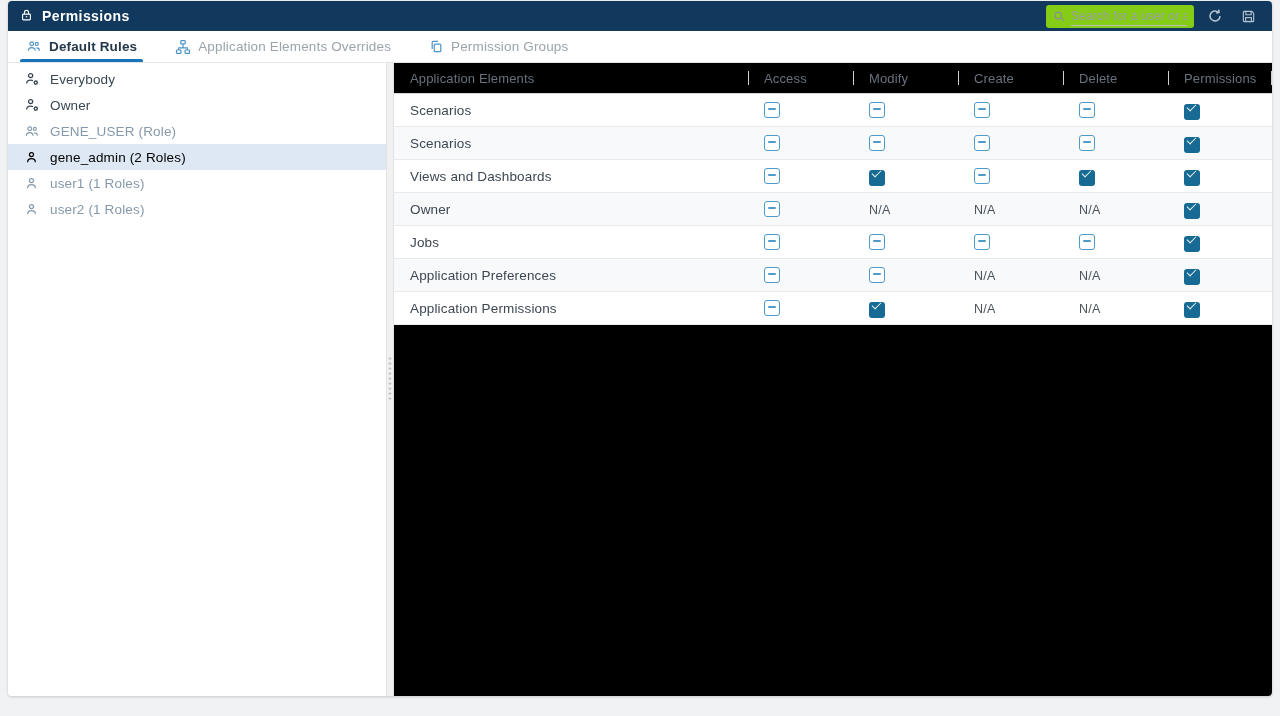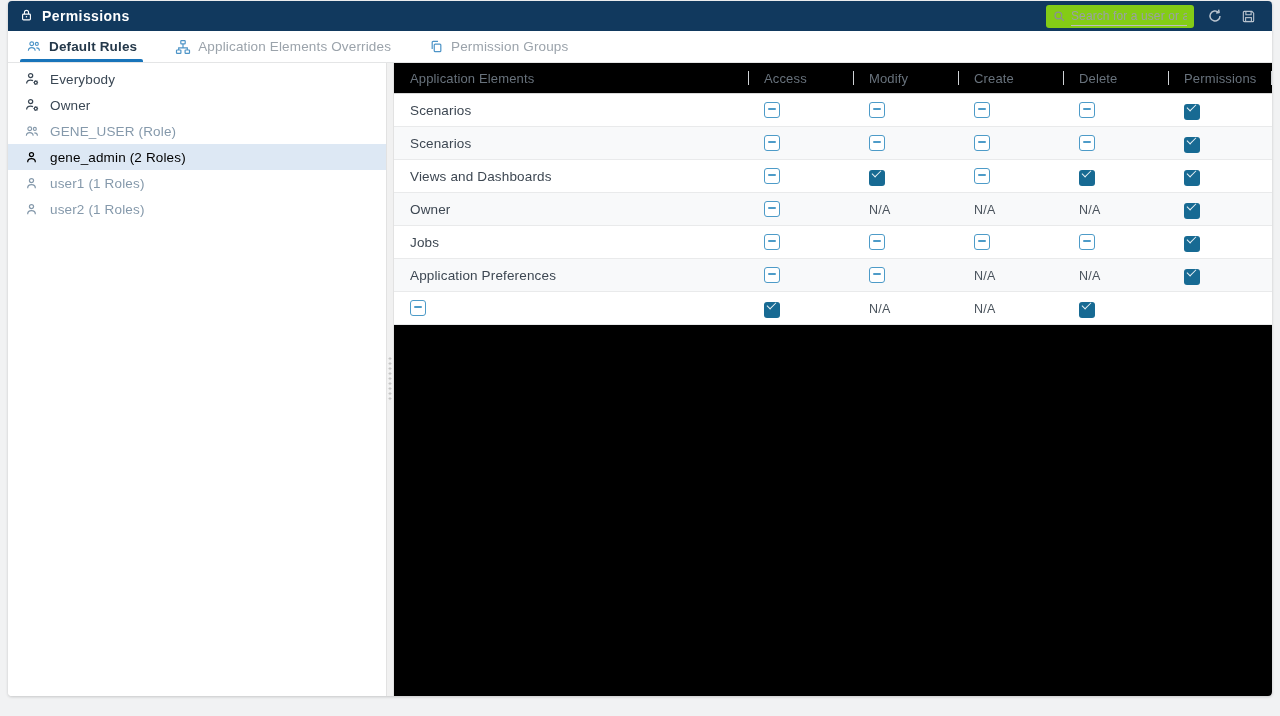--- a/index.html
+++ b/index.html
@@ -374,20 +374,21 @@
             <div class="td state">
               <span class="cb indet"></span>
             </div>
             <div class="td state"><span class="na">N/A</span></div>
             <div class="td state"><span class="na">N/A</span></div>
             <div class="td state">
               <span class="cb checked"></span>
             </div>
           </div>
           <div class="tr">
+            <div class="td name">Application Permissions</div>
             <div class="td state">
               <span class="cb indet"></span>
             </div>
             <div class="td state">
               <span class="cb checked"></span>
             </div>
             <div class="td state"><span class="na">N/A</span></div>
             <div class="td state"><span class="na">N/A</span></div>
             <div class="td state">
               <span class="cb checked"></span>

